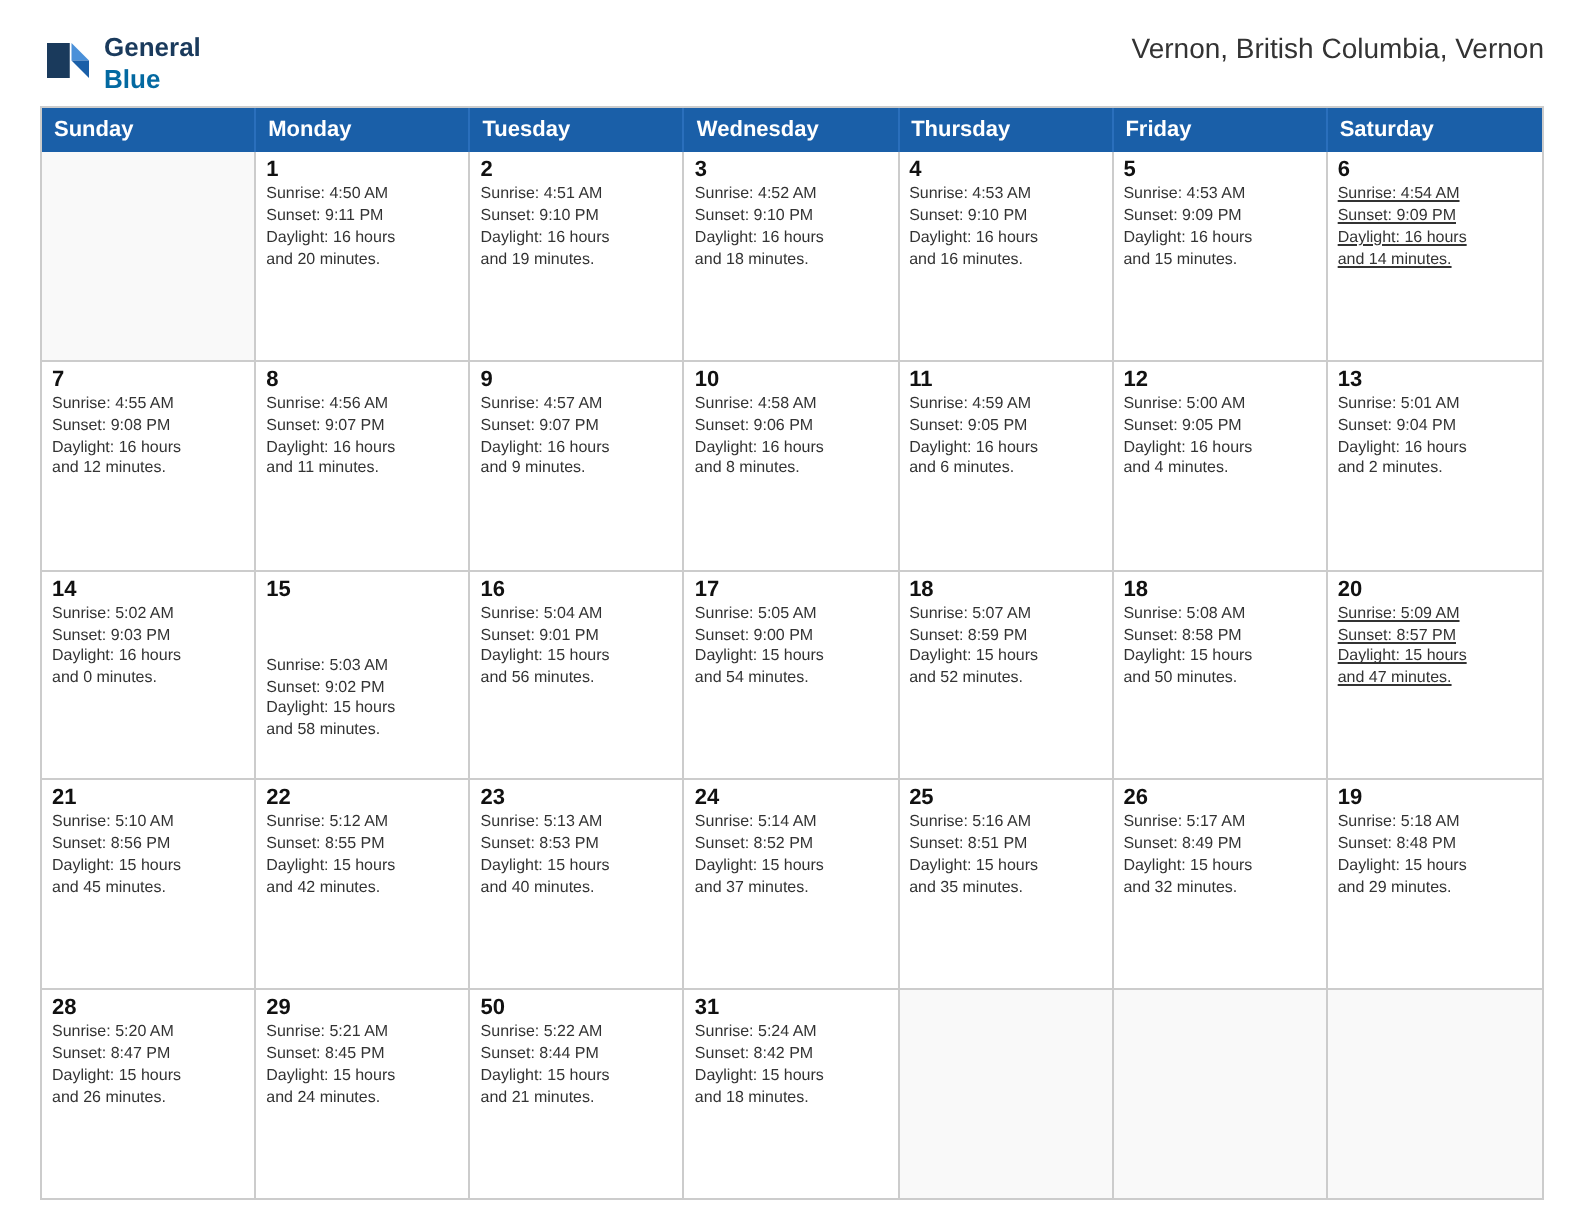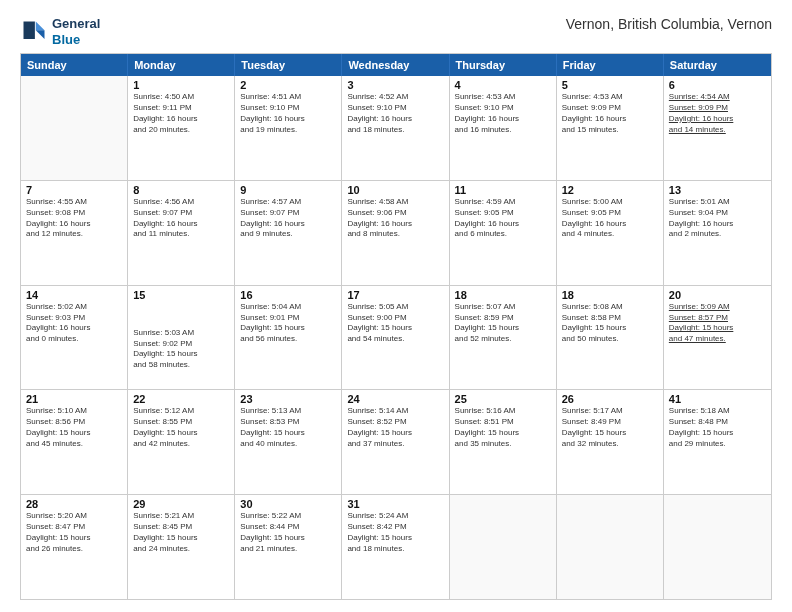--- a/index.html
+++ b/index.html
@@ -321,21 +321,21 @@
 and 35 minutes.</div>
           </div>
           <div class="cal-cell">
             <div class="day-num">26</div>
             <div class="cell-text" style="white-space: pre-line;">Sunrise: 5:17 AM
 Sunset: 8:49 PM
 Daylight: 15 hours
 and 32 minutes.</div>
           </div>
           <div class="cal-cell">
-            <div class="day-num">41</div>
+            <div class="day-num">19</div>
             <div class="cell-text" style="white-space: pre-line;">Sunrise: 5:18 AM
 Sunset: 8:48 PM
 Daylight: 15 hours
 and 29 minutes.</div>
           </div>
         </div>
         <div class="cal-row">
           <div class="cal-cell">
             <div class="day-num">28</div>
             <div class="cell-text" style="white-space: pre-line;">Sunrise: 5:20 AM
@@ -344,21 +344,21 @@
 and 26 minutes.</div>
           </div>
           <div class="cal-cell">
             <div class="day-num">29</div>
             <div class="cell-text" style="white-space: pre-line;">Sunrise: 5:21 AM
 Sunset: 8:45 PM
 Daylight: 15 hours
 and 24 minutes.</div>
           </div>
           <div class="cal-cell">
-            <div class="day-num">30</div>
+            <div class="day-num">50</div>
             <div class="cell-text" style="white-space: pre-line;">Sunrise: 5:22 AM
 Sunset: 8:44 PM
 Daylight: 15 hours
 and 21 minutes.</div>
           </div>
           <div class="cal-cell">
             <div class="day-num">31</div>
             <div class="cell-text" style="white-space: pre-line;">Sunrise: 5:24 AM
 Sunset: 8:42 PM
 Daylight: 15 hours

